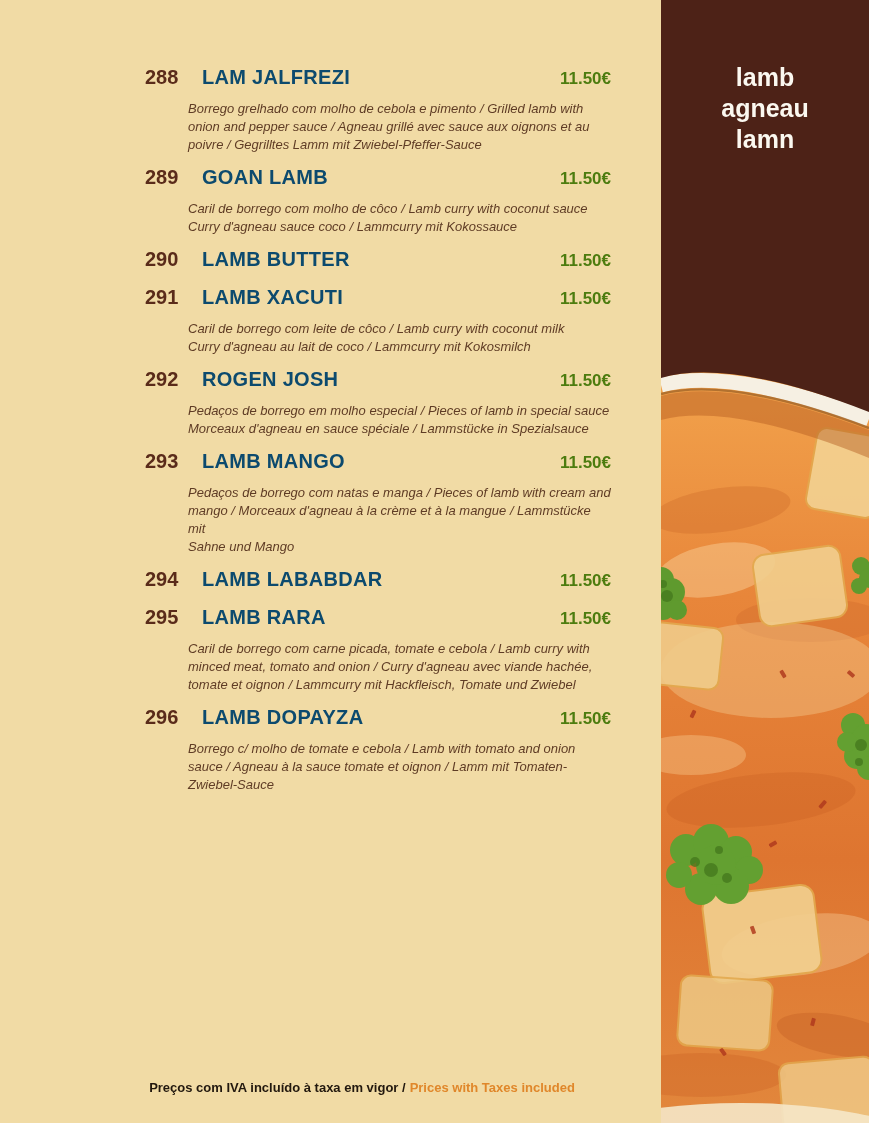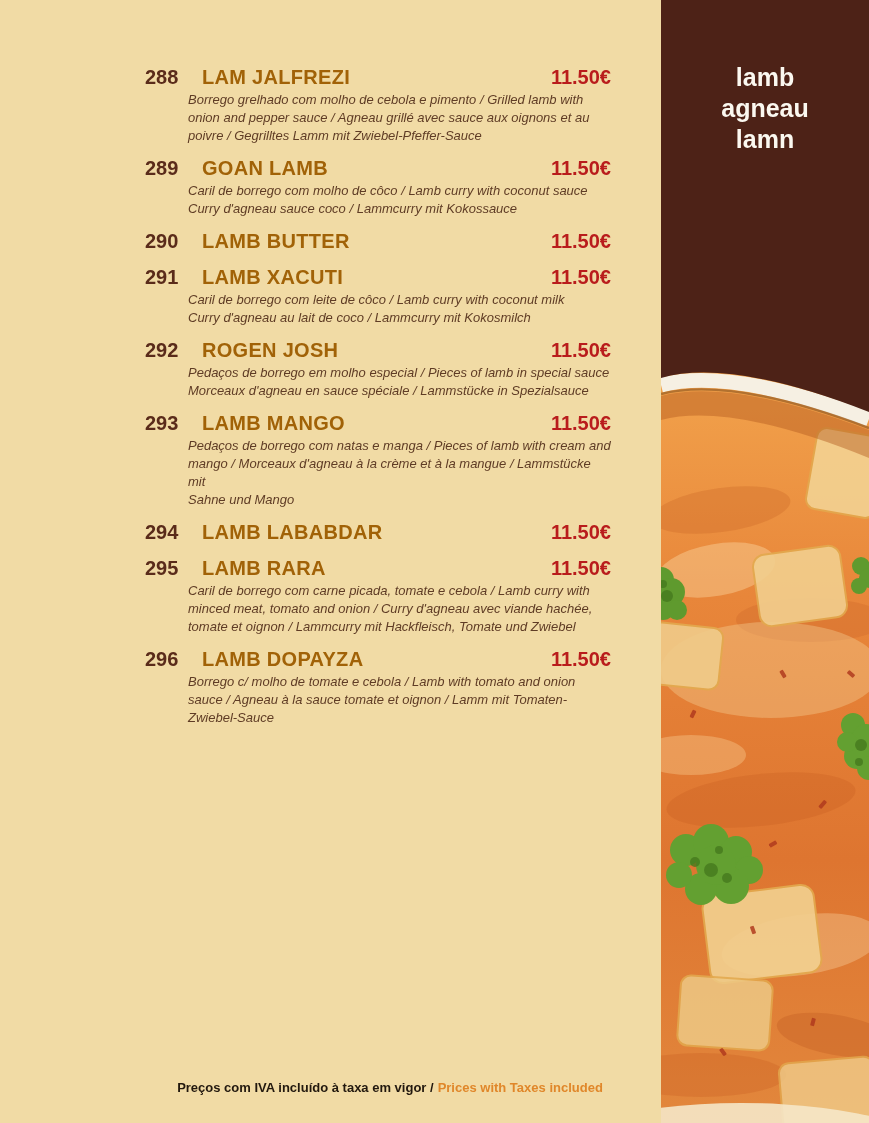--- a/index.html
+++ b/index.html
@@ -9,30 +9,30 @@
     background:#f1dba5;
     font-family:"Liberation Sans", sans-serif;
     overflow:hidden;
   }
   
   .content{position:absolute;left:0;top:0;width:661px;height:1123px;}
   #menu-items{position:absolute;left:145px;top:64px;width:466px;}
   .menu-item{margin-bottom:10px;}
   .item-head{display:flex;align-items:baseline;line-height:26px;gap:14px;}
   .item-number{width:43px;font-size:20px;font-weight:700;color:#5a2b1a;}
-  .item-title{flex:1;font-size:20px;font-weight:700;color:#a16207;letter-spacing:.3px;}
-  .item-price{font-size:20px;font-weight:700;color:#b91c1c;white-space:nowrap;}
+  .item-title{flex:1;font-size:20px;font-weight:700;color:#0c4a6e;letter-spacing:.3px;}
+  .item-price{font-size:17px;font-weight:700;color:#4d7c0f;white-space:nowrap;}
   .item-desc{
-    margin-left:43px;margin-top:1px;
+    margin-left:43px;margin-top:8px;
     font-size:13px;font-style:italic;line-height:18px;
     color:#5f3c25;white-space:pre-line;
   }
   .footer{
     position:absolute;left:0;top:1080px;width:724px;
-    text-align:center;font-size:13px;font-weight:700;color:#22180e;padding-left:28px;
+    text-align:center;font-size:13px;font-weight:700;color:#22180e;
   }
   .footer .accent{color:#e0872a;margin-left:4px;}
   
   .sidebar{
     position:absolute;left:661px;top:0;width:208px;height:1123px;
     background:#4d2217;
   }
   .sidebar-title{
     padding-top:62px;text-align:center;
     font-size:25px;line-height:31px;font-weight:700;

